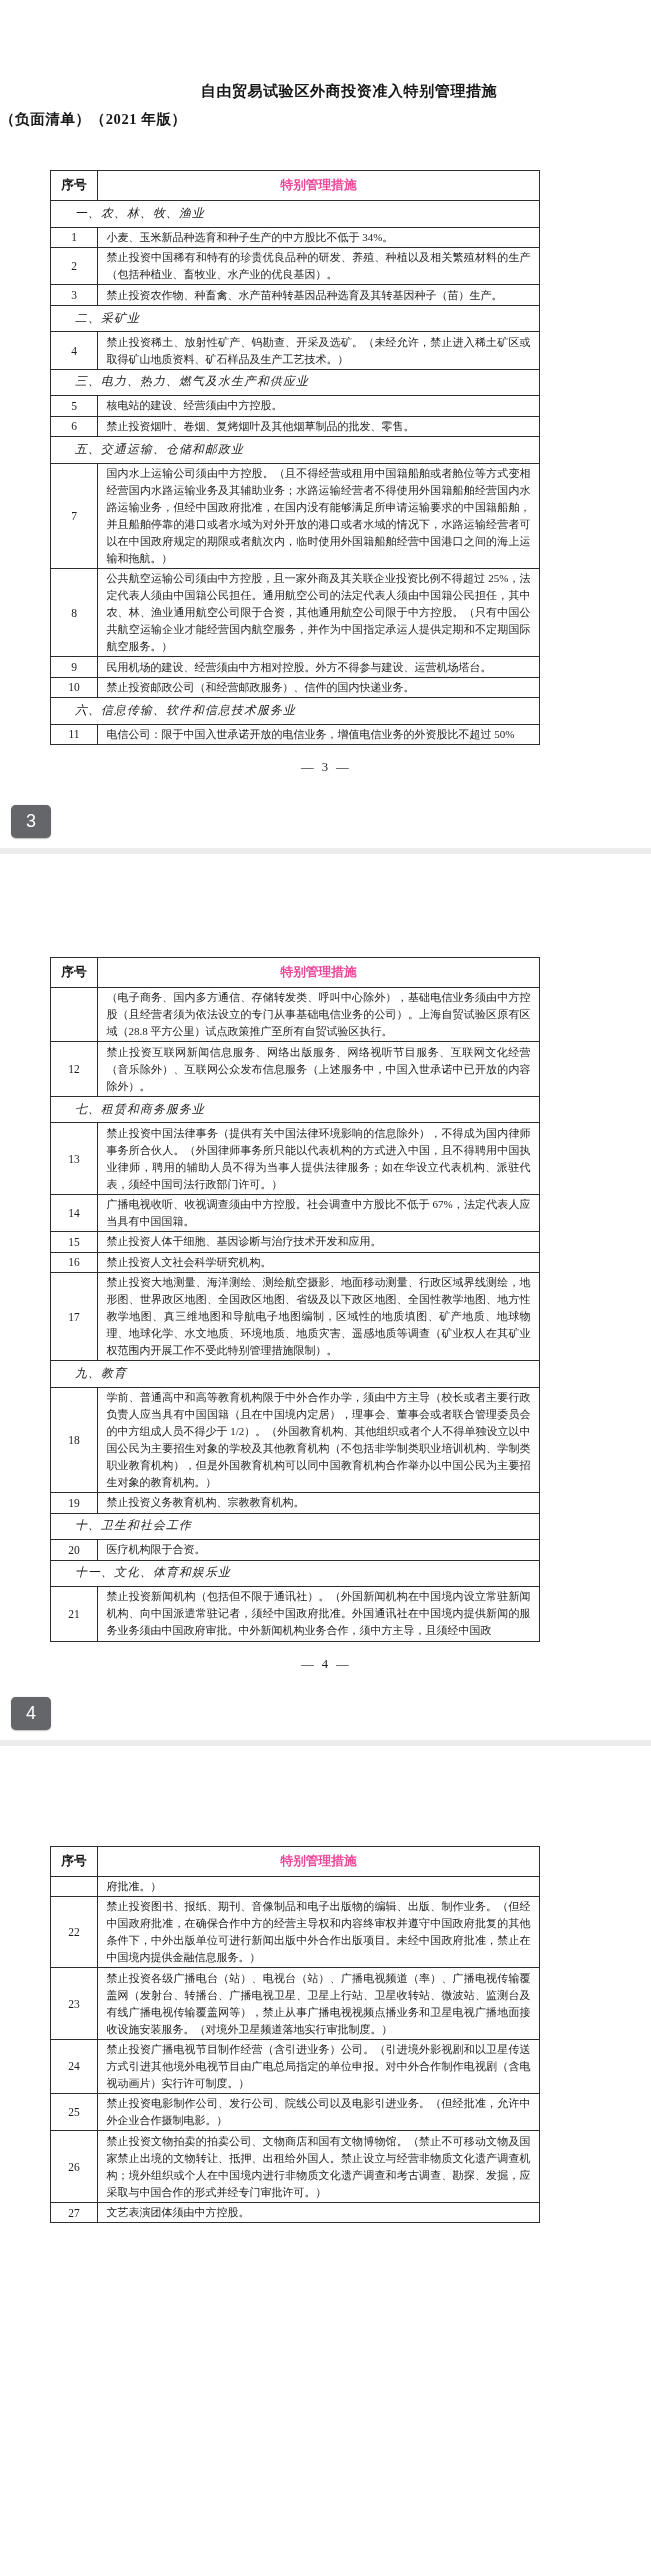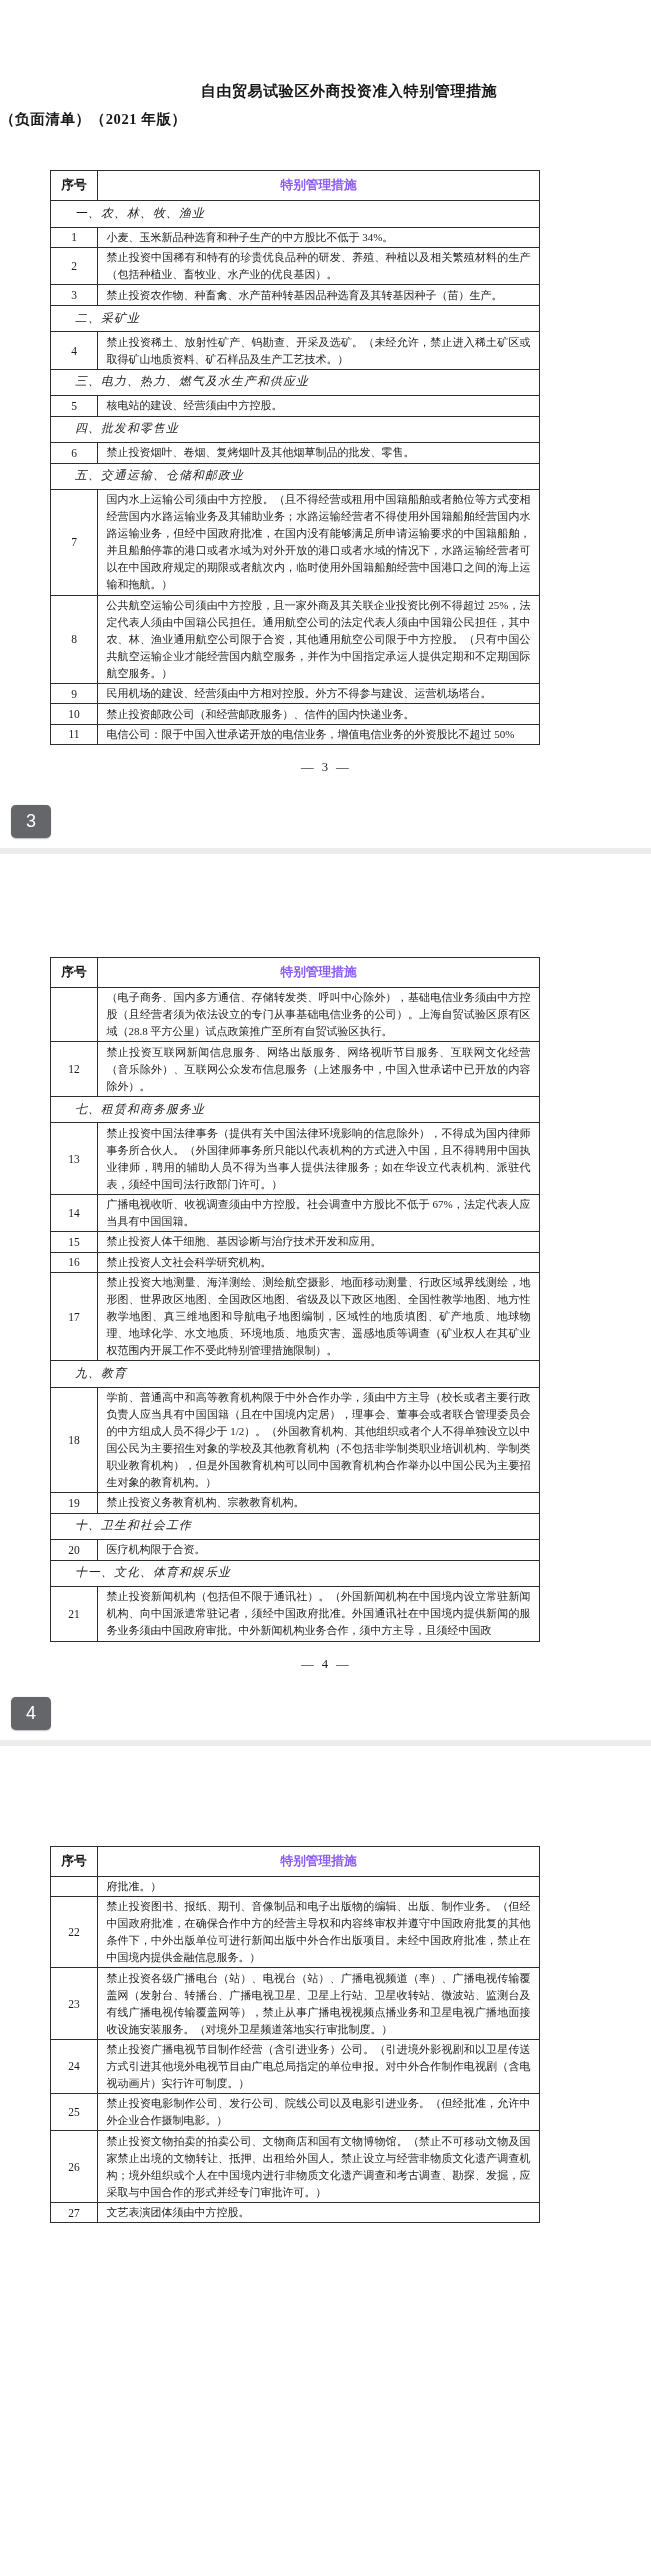--- a/index.html
+++ b/index.html
@@ -57,21 +57,21 @@
     font-weight: bold;
     padding: 6px 0;
     text-align: center;
     color: #171717;
   }
   th.col-measure {
     font-size: 12.7px;
     font-weight: bold;
     padding: 6px 0;
     text-align: center;
-    color: #8b5cf6;
+    color: #ec4899;
   }
   td.num {
     text-align: center;
     vertical-align: middle;
     font-size: 11.5px;
     padding: 1.2px 0;
     color: #1c1c1c;
   }
   td.measure {
     font-size: 11px;
@@ -156,23 +156,20 @@
           <td class="num">4</td>
           <td class="measure">禁止投资稀土、放射性矿产、钨勘查、开采及选矿。（未经允许，禁止进入稀土矿区或取得矿山地质资料、矿石样品及生产工艺技术。）</td>
         </tr>
         <tr class="section">
           <td colspan="2" class="section-cell">三、电力、热力、燃气及水生产和供应业</td>
         </tr>
         <tr>
           <td class="num">5</td>
           <td class="measure">核电站的建设、经营须由中方控股。</td>
         </tr>
-        <tr class="section">
-          <td colspan="2" class="section-cell">四、批发和零售业</td>
-        </tr>
         <tr>
           <td class="num">6</td>
           <td class="measure">禁止投资烟叶、卷烟、复烤烟叶及其他烟草制品的批发、零售。</td>
         </tr>
         <tr class="section">
           <td colspan="2" class="section-cell">五、交通运输、仓储和邮政业</td>
         </tr>
         <tr>
           <td class="num">7</td>
           <td class="measure">国内水上运输公司须由中方控股。（且不得经营或租用中国籍船舶或者舱位等方式变相经营国内水路运输业务及其辅助业务；水路运输经营者不得使用外国籍船舶经营国内水路运输业务，但经中国政府批准，在国内没有能够满足所申请运输要求的中国籍船舶，并且船舶停靠的港口或者水域为对外开放的港口或者水域的情况下，水路运输经营者可以在中国政府规定的期限或者航次内，临时使用外国籍船舶经营中国港口之间的海上运输和拖航。）</td>
@@ -181,20 +178,23 @@
           <td class="num">8</td>
           <td class="measure">公共航空运输公司须由中方控股，且一家外商及其关联企业投资比例不得超过 25%，法定代表人须由中国籍公民担任。通用航空公司的法定代表人须由中国籍公民担任，其中农、林、渔业通用航空公司限于合资，其他通用航空公司限于中方控股。（只有中国公共航空运输企业才能经营国内航空服务，并作为中国指定承运人提供定期和不定期国际航空服务。）</td>
         </tr>
         <tr>
           <td class="num">9</td>
           <td class="measure">民用机场的建设、经营须由中方相对控股。外方不得参与建设、运营机场塔台。</td>
         </tr>
         <tr>
           <td class="num">10</td>
           <td class="measure">禁止投资邮政公司（和经营邮政服务）、信件的国内快递业务。</td>
+        </tr>
+        <tr class="section">
+          <td colspan="2" class="section-cell">六、信息传输、软件和信息技术服务业</td>
         </tr>
         <tr>
           <td class="num">11</td>
           <td class="measure">电信公司：限于中国入世承诺开放的电信业务，增值电信业务的外资股比不超过 50%</td>
         </tr>
       </tbody>
   </table>
   <div class="page-footer">— 3 —</div>
   <div class="page-badge">3</div>
   <div class="page-separator"></div>

